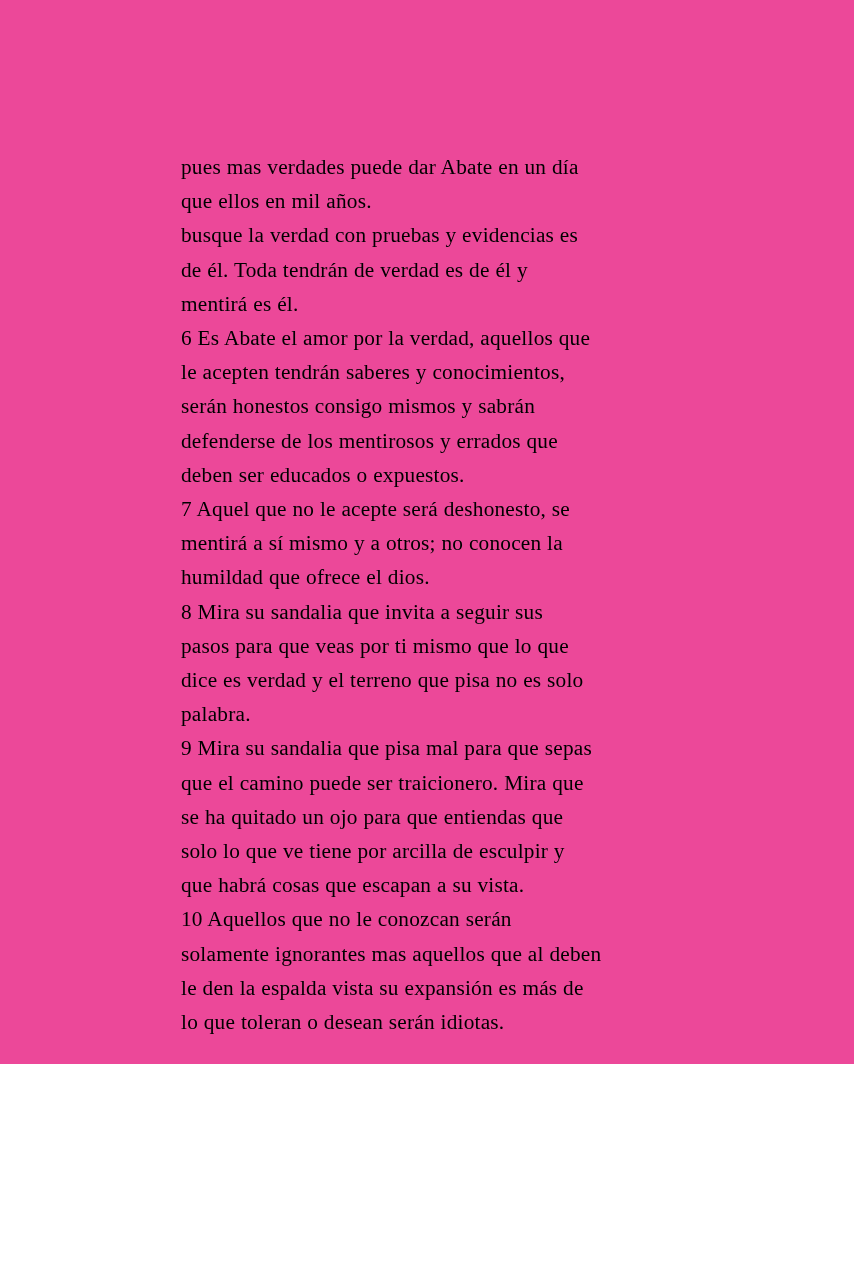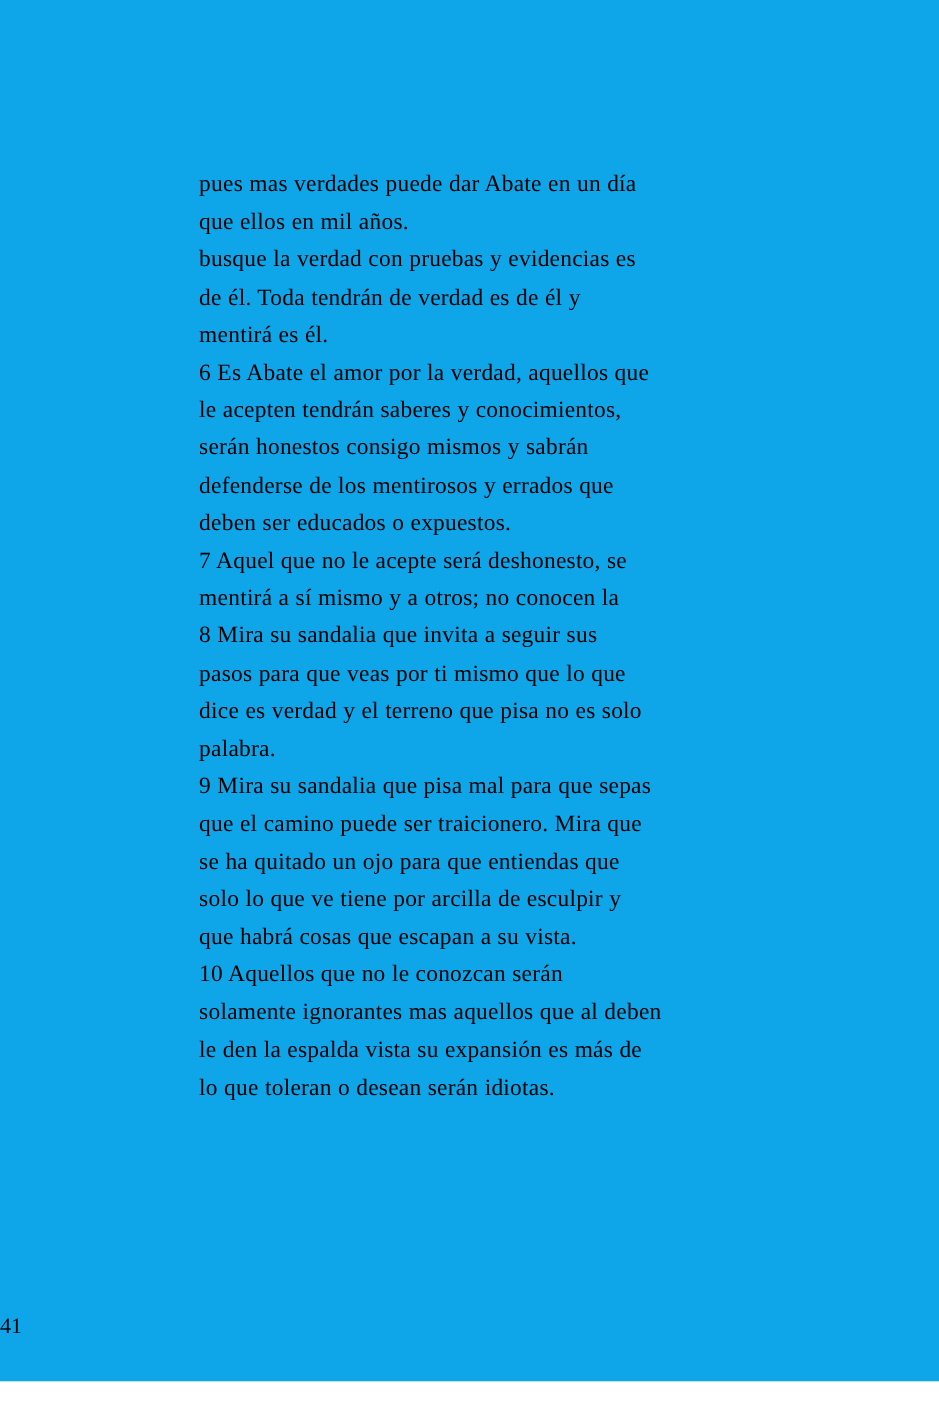--- a/index.html
+++ b/index.html
@@ -8,22 +8,22 @@
     background: #ffffff;
   }
   body {
     font-family: "Liberation Serif", "DejaVu Serif", serif;
     color: #000000;
     -webkit-font-smoothing: antialiased;
   }
   .page {
     position: relative;
     width: 854px;
-    height: 1256px;
-    background: #0ea5e9;
+    height: 1064px;
+    background: #ec4899;
     overflow: hidden;
     margin: 0 auto;
     text-decoration: underline;
   }
   .text-block {
     position: absolute;
     left: 181px;
     top: 150px;
     width: 495px;
   }
@@ -57,20 +57,21 @@
     <div class="verse-line">busque la verdad con pruebas y evidencias es</div>
     <div class="verse-line">de él. Toda tendrán de verdad es de él y</div>
     <div class="verse-line">mentirá es él.</div>
     <div class="verse-line">6 Es Abate el amor por la verdad, aquellos que</div>
     <div class="verse-line">le acepten tendrán saberes y conocimientos,</div>
     <div class="verse-line">serán honestos consigo mismos y sabrán</div>
     <div class="verse-line">defenderse de los mentirosos y errados que</div>
     <div class="verse-line">deben ser educados o expuestos.</div>
     <div class="verse-line">7 Aquel que no le acepte será deshonesto, se</div>
     <div class="verse-line">mentirá a sí mismo y a otros; no conocen la</div>
+    <div class="verse-line">humildad que ofrece el dios.</div>
     <div class="verse-line">8 Mira su sandalia que invita a seguir sus</div>
     <div class="verse-line">pasos para que veas por ti mismo que lo que</div>
     <div class="verse-line">dice es verdad y el terreno que pisa no es solo</div>
     <div class="verse-line">palabra.</div>
     <div class="verse-line">9 Mira su sandalia que pisa mal para que sepas</div>
     <div class="verse-line">que el camino puede ser traicionero. Mira que</div>
     <div class="verse-line">se ha quitado un ojo para que entiendas que</div>
     <div class="verse-line">solo lo que ve tiene por arcilla de esculpir y</div>
     <div class="verse-line">que habrá cosas que escapan a su vista.</div>
     <div class="verse-line">10 Aquellos que no le conozcan serán</div>

